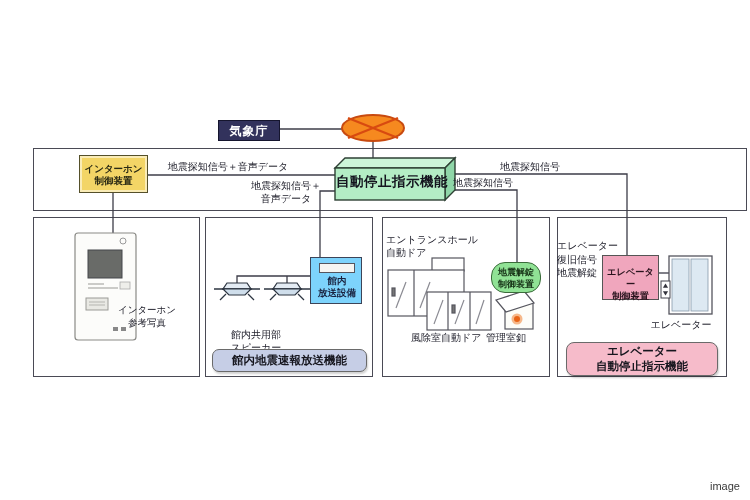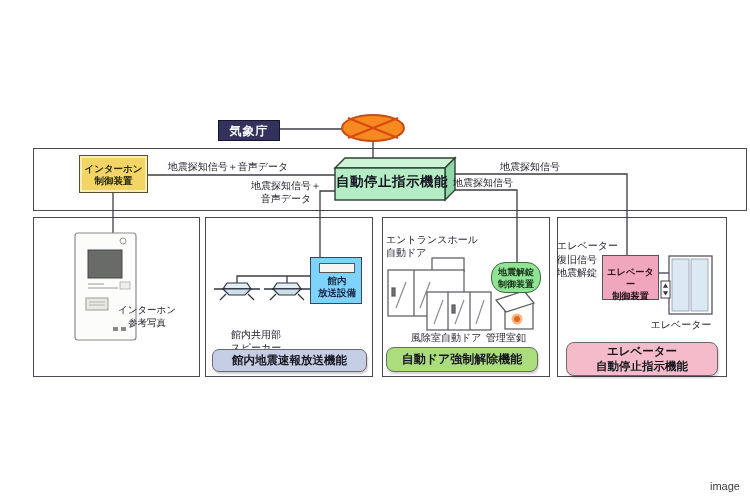--- a/index.html
+++ b/index.html
@@ -163,21 +163,20 @@
   <div class="txt" style="left:386px;top:233px;">
     <div>エントランスホール</div>
     <div>自動ドア</div>
   </div>
   <div class="txt" style="left:411px;top:331px;">風除室自動ドア</div>
   <div class="box unlockbox" style="left:491px;top:262px;width:50px;height:31px;">
     <div>地震解錠</div>
     <div>制御装置</div>
   </div>
   <div class="txt" style="left:486px;top:331px;">管理室釦</div>
-  <div class="func" style="left:386px;top:347px;width:150px;height:23px;line-height:23px;background:#abdd7d;border-radius:8px;font-size:12px;">自動ドア強制解除機能</div>
 
   <div class="txt" style="left:557px;top:239px;line-height:13.5px;">
     <div>エレベーター</div>
     <div>復旧信号</div>
     <div>地震解錠</div>
   </div>
   <div class="box pinkbox" style="left:602px;top:255px;width:57px;height:45px;">
     <div>エレベーター</div>
     <div>制御装置</div>
   </div>

